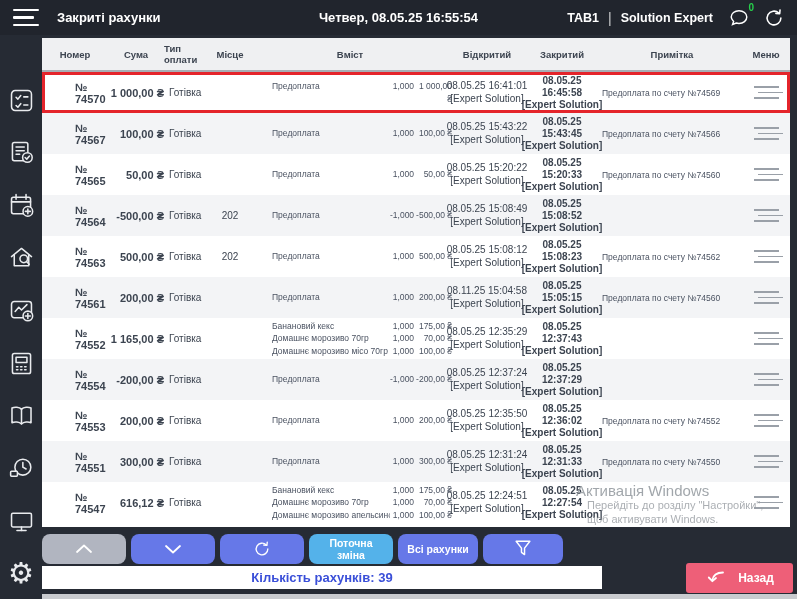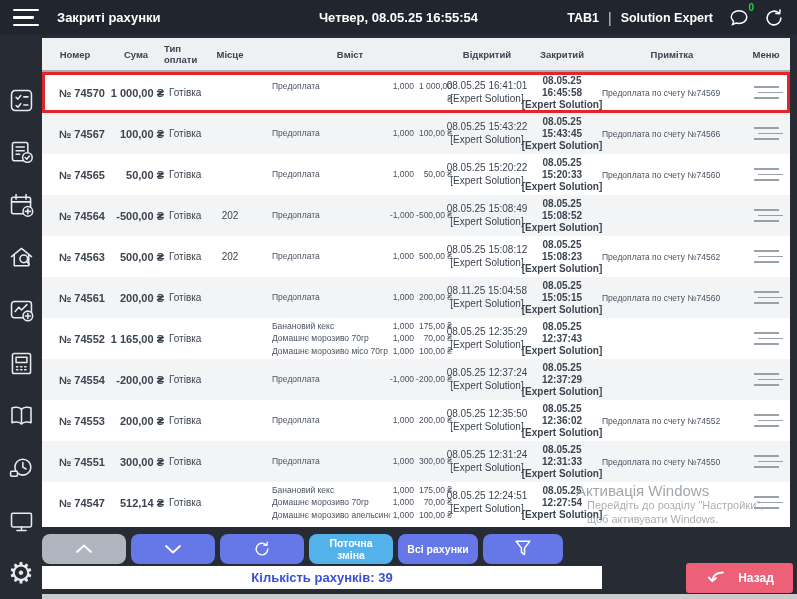--- a/index.html
+++ b/index.html
@@ -30,21 +30,21 @@
   
   .table{position:absolute;left:42px;top:38px;width:748px;height:489px;background:#fff;overflow:hidden;z-index:1;}
   .thead{display:grid;grid-template-columns:66px 56px 48px 36px 204px 70px 80px 140px 48px;
          height:32px;background:#eff0f2;border-bottom:2px solid #a8adb4;}
   .hcell{display:flex;align-items:center;justify-content:center;font-size:9.5px;font-weight:700;color:#3c4450;}
   .trow{display:grid;grid-template-columns:66px 56px 48px 36px 204px 70px 80px 140px 48px;
         height:41px;background:#fff;cursor:pointer;}
   .trow.alt{background:#f3f4f6;}
   .trow.hl{box-shadow:inset 0 0 0 3px #e4242b;}
   .cell{display:flex;align-items:center;color:#3c4450;}
-  .c-num{padding-left:17px;font-size:11px;font-weight:700;}
+  .c-num{padding-left:33px;font-size:11px;font-weight:700;}
   .c-sum{justify-content:flex-end;font-size:11px;font-weight:700;white-space:nowrap;}
   .c-pay{padding-left:5px;font-size:10px;}
   .c-place{justify-content:center;font-size:10px;}
   .c-items{flex-direction:column;justify-content:center;align-items:stretch;}
   .il{display:grid;grid-template-columns:142px 24px 38px;line-height:12.5px;}
   .in{padding-left:24px;font-size:8.5px;color:#4a5261;white-space:nowrap;overflow:hidden;}
   .iq,.ip{font-size:8.5px;color:#4a5261;text-align:right;}
   .c-open{flex-direction:column;justify-content:center;font-size:10px;line-height:12.5px;white-space:nowrap;}
   .c-closed{flex-direction:column;justify-content:center;font-size:10px;font-weight:700;line-height:12px;white-space:nowrap;}
   .c-note{font-size:8.5px;color:#4a5261;white-space:nowrap;}
@@ -506,21 +506,21 @@
     <div class="cell c-menu">
       <div class="mi">
             <i></i>
             <i></i>
             <i></i>
           </div>
     </div>
   </div>
       <div class="trow">
     <div class="cell c-num">№ 74547</div>
-    <div class="cell c-sum">512,14 ₴</div>
+    <div class="cell c-sum">616,12 ₴</div>
     <div class="cell c-pay">Готівка</div>
     <div class="cell c-place"></div>
     <div class="cell c-items">
           <div class="il">
             <span class="in">Банановий кекс</span>
             <span class="iq">1,000</span>
             <span class="ip">175,00 ₴</span>
           </div>
           <div class="il">
             <span class="in">Домашнє морозиво 70гр</span>

